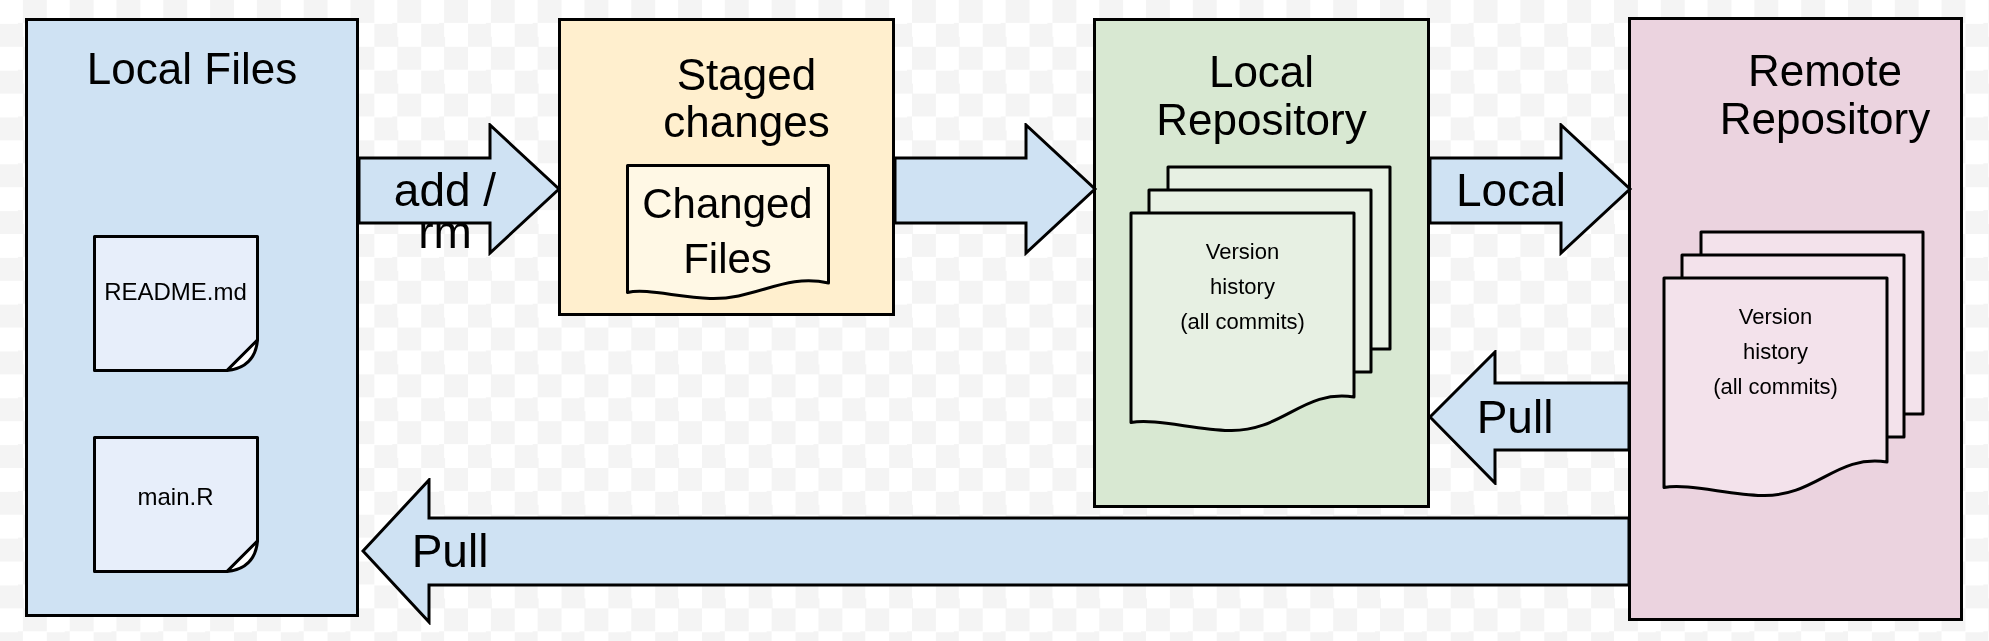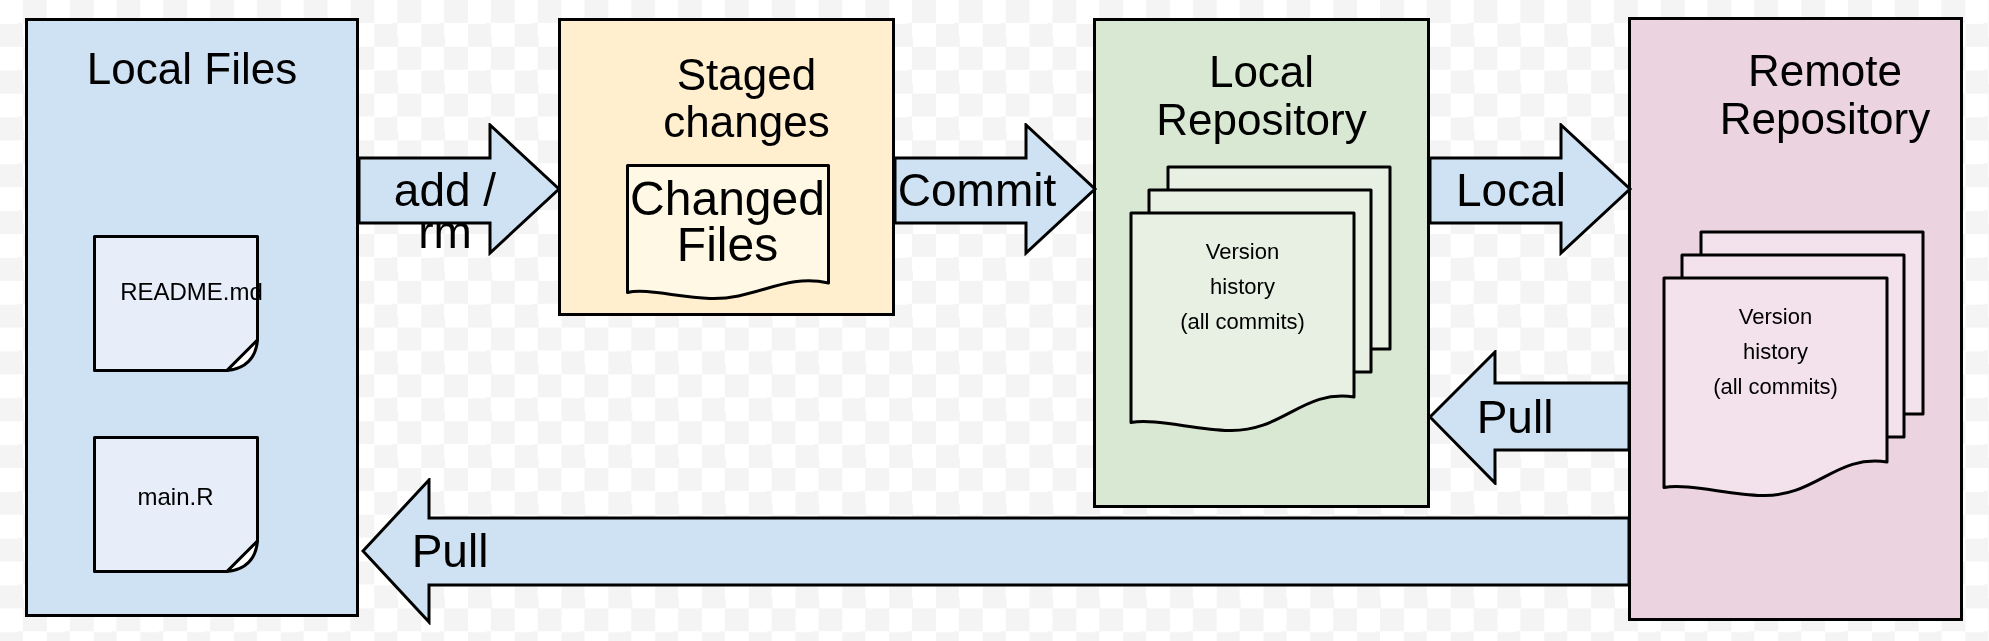--- a/index.html
+++ b/index.html
@@ -22,21 +22,21 @@
   .box-yellow{background:var(--yellow);}
   .box-green{background:var(--green);}
   .box-pink{background:var(--pink);}
   .label{
     position:absolute;
     text-align:center;
     white-space:pre-line;
   }
   .title{font-size:44px;line-height:47px;}
   .arrow-label{font-size:46px;line-height:42px;}
-  .doc-label-lg{font-size:48px;line-height:46px;}
+  .doc-label-lg{font-size:42px;line-height:55px;}
   .doc-label-md{font-size:22px;line-height:35px;}
   .file-label{font-size:24px;line-height:28px;}
   svg{display:block;}
   .shape-stroke{stroke:var(--stroke);stroke-width:3;stroke-linejoin:round;}
   .arrow-poly{fill:var(--arrow);stroke:var(--stroke);stroke-width:3;stroke-linejoin:miter;}
 </style>
 </head>
 <body>
 
 <div class="stage">
@@ -51,21 +51,21 @@
 changes</div>
   <div class="label title" style="left:1093px;top:48px;width:337px;line-height:48px;">Local
 Repository</div>
   <div class="label title" style="left:1628px;top:47px;width:394px;line-height:48px;">Remote
 Repository</div>
 
   <svg class="abs" style="left:93px;top:235px;" width="167" height="138" viewBox="0 0 167 138">
     <path class="shape-stroke" fill="var(--blue_light)" d="M1.5,1.5 L164.5,1.5 L164.5,105 L134,135.5 L1.5,135.5 Z"></path>
     <path class="shape-stroke" fill="var(--fold)" d="M164.5,105 Q162,132.5 134,135.5 Z"></path>
   </svg>
-  <div class="label file-label" style="left:110px;top:278px;width:163px;">README.md</div>
+  <div class="label file-label" style="left:94px;top:278px;width:163px;">README.md</div>
 
   <svg class="abs" style="left:93px;top:436px;" width="167" height="138" viewBox="0 0 167 138">
     <path class="shape-stroke" fill="var(--blue_light)" d="M1.5,1.5 L164.5,1.5 L164.5,105 L134,135.5 L1.5,135.5 Z"></path>
     <path class="shape-stroke" fill="var(--fold)" d="M164.5,105 Q162,132.5 134,135.5 Z"></path>
   </svg>
   <div class="label file-label" style="left:94px;top:483px;width:163px;">main.R</div>
 
   <svg class="abs" style="left:626px;top:164px;" width="204" height="137" viewBox="0 0 204 137">
     <path class="shape-stroke" fill="var(--yellow_light)" d="M1.5,1.5 L202.5,1.5 L202.5,119 C158,109 130,136 84,134.5 C52,133.5 20,124 1.5,128.5 Z"></path>
   </svg>
@@ -91,21 +91,20 @@
 (all commits)</div>
 
   <svg class="abs" style="left:356px;top:123px;" width="206" height="133" viewBox="0 0 206 133">
     <polygon class="arrow-poly" points="3,35 134,35 134,2 203,66 134,130 134,100 3,100"></polygon>
   </svg>
   <div class="label arrow-label" style="left:365px;top:169px;width:160px;">add / rm</div>
 
   <svg class="abs" style="left:892px;top:123px;" width="206" height="133" viewBox="0 0 206 133">
     <polygon class="arrow-poly" points="3,35 134,35 134,2 203,66 134,130 134,100 3,100"></polygon>
   </svg>
-  <div class="label arrow-label" style="left:897px;top:169px;width:160px;">Commit</div>
 
   <svg class="abs" style="left:1427px;top:123px;" width="206" height="133" viewBox="0 0 206 133">
     <polygon class="arrow-poly" points="3,35 134,35 134,2 203,66 134,130 134,100 3,100"></polygon>
   </svg>
   <div class="label arrow-label" style="left:1431px;top:169px;width:160px;">Local</div>
 
   <svg class="abs" style="left:1428px;top:350px;" width="203" height="135" viewBox="0 0 203 135">
     <polygon class="arrow-poly" points="2,67 67,2 67,33 201,33 201,100 67,100 67,133"></polygon>
   </svg>
   <div class="label arrow-label" style="left:1435px;top:396px;width:160px;">Pull</div>

